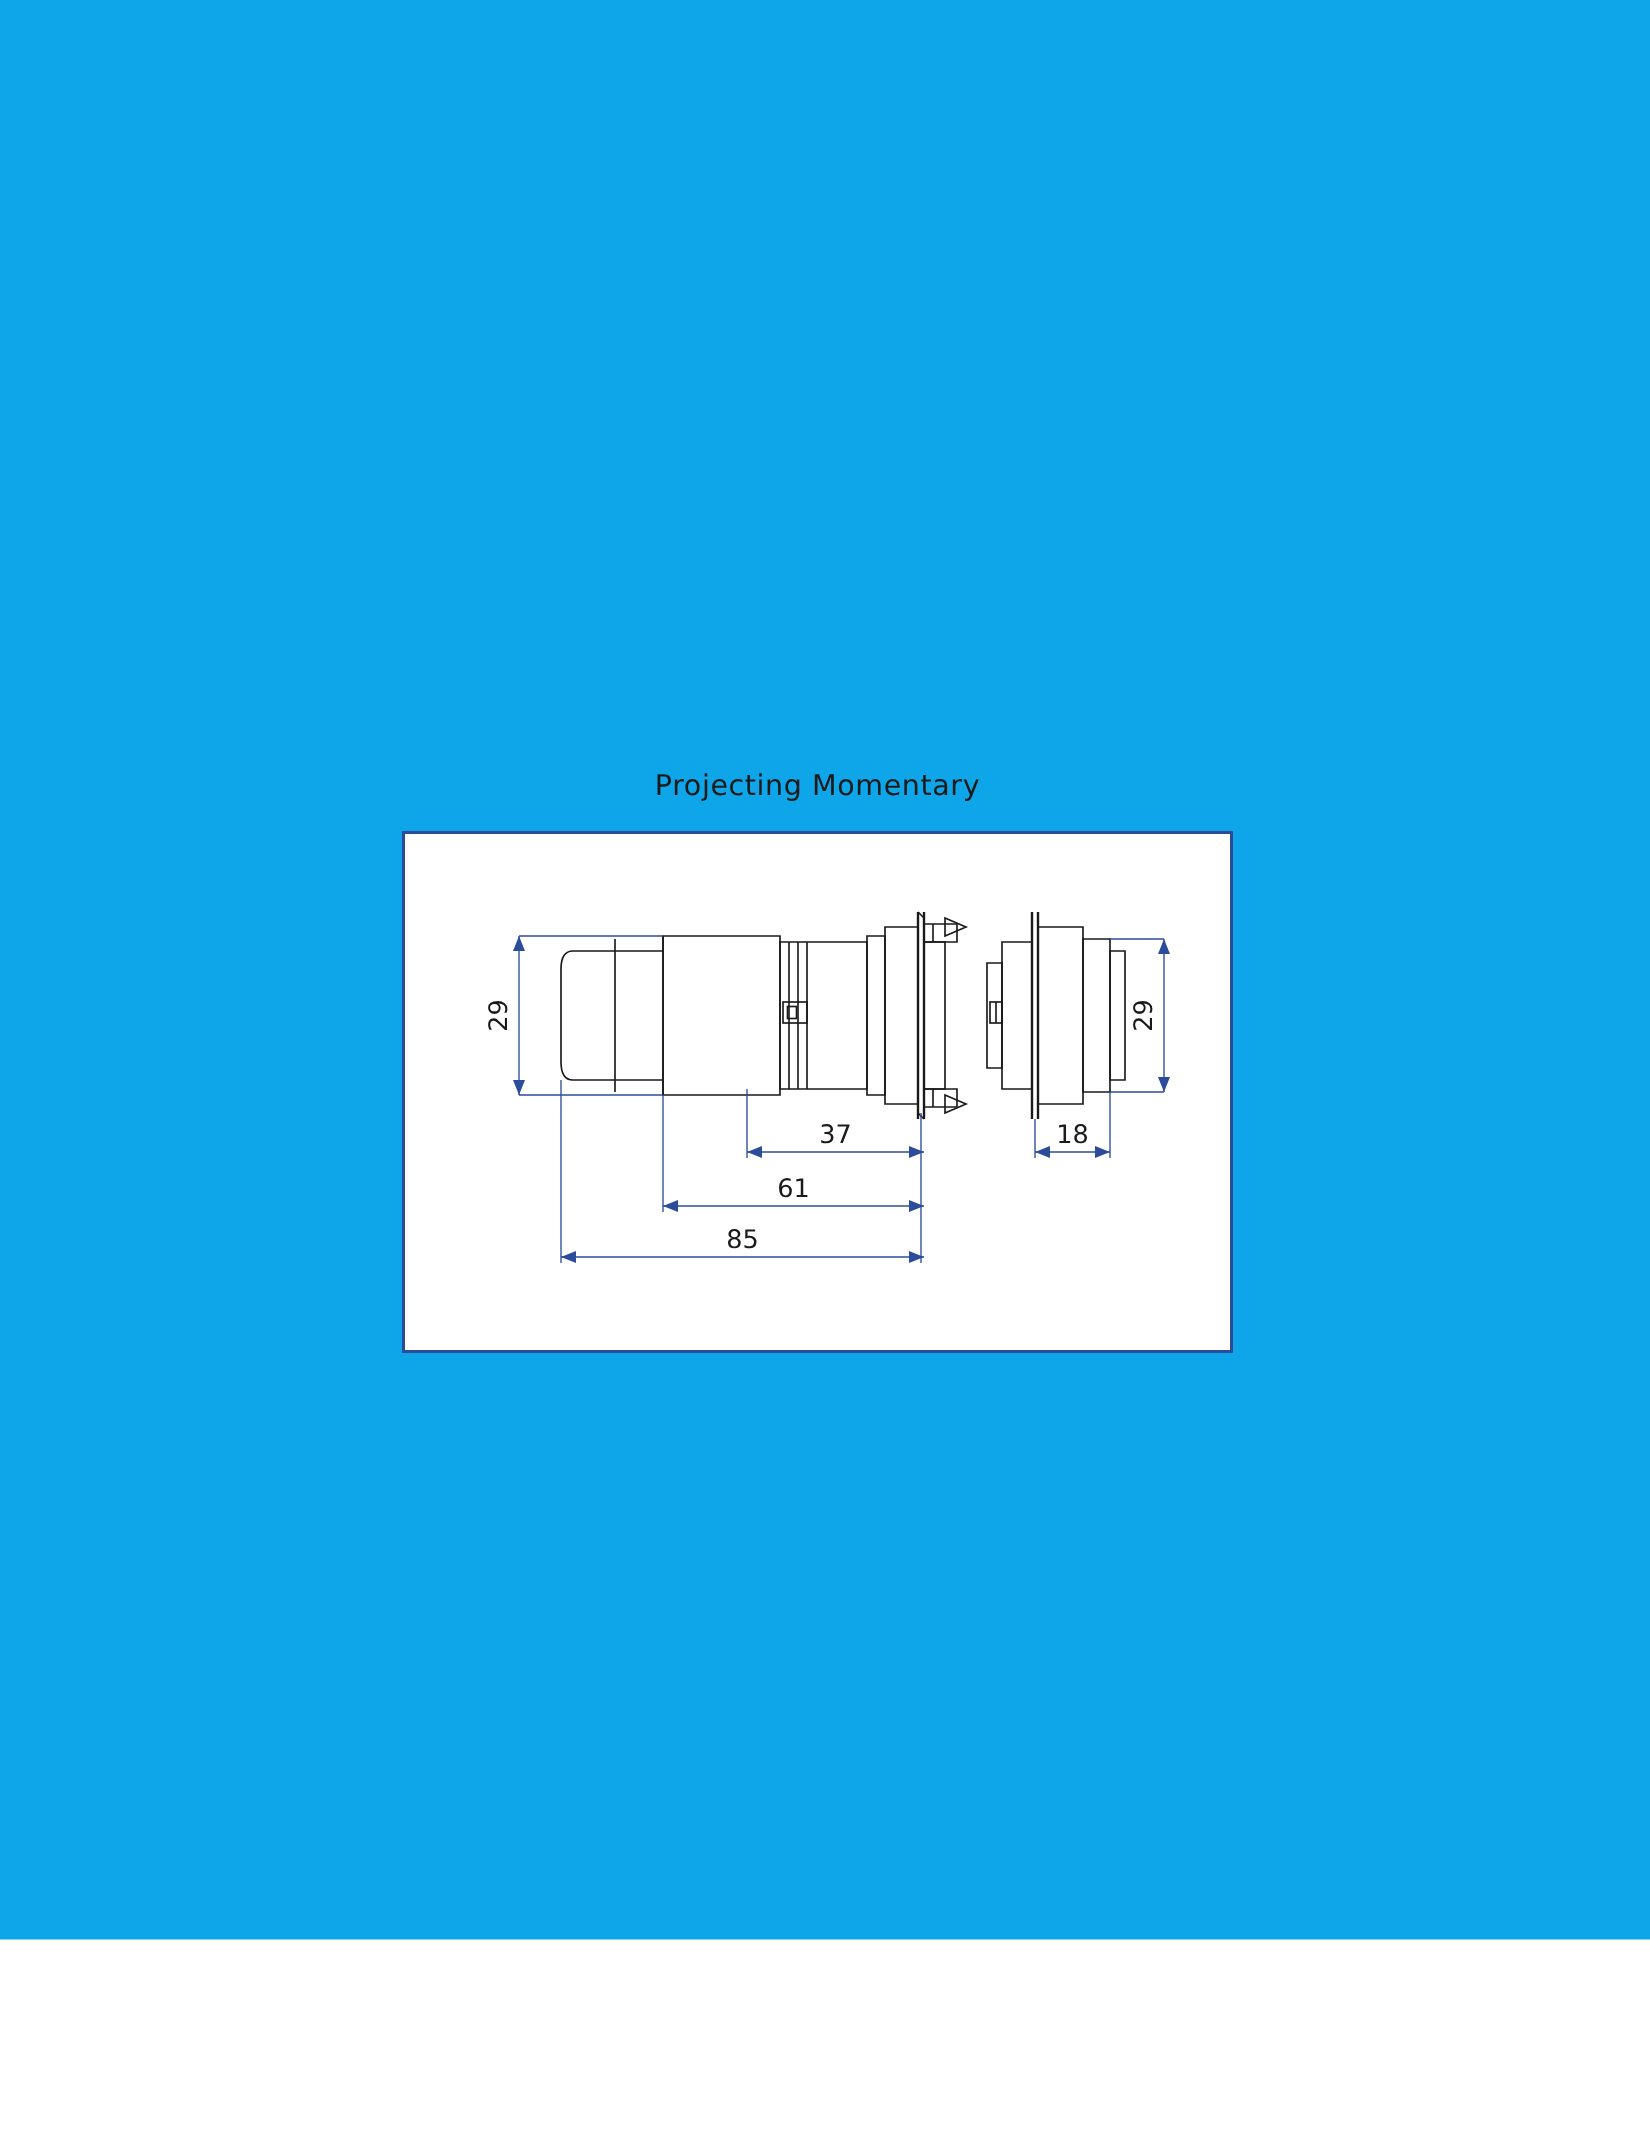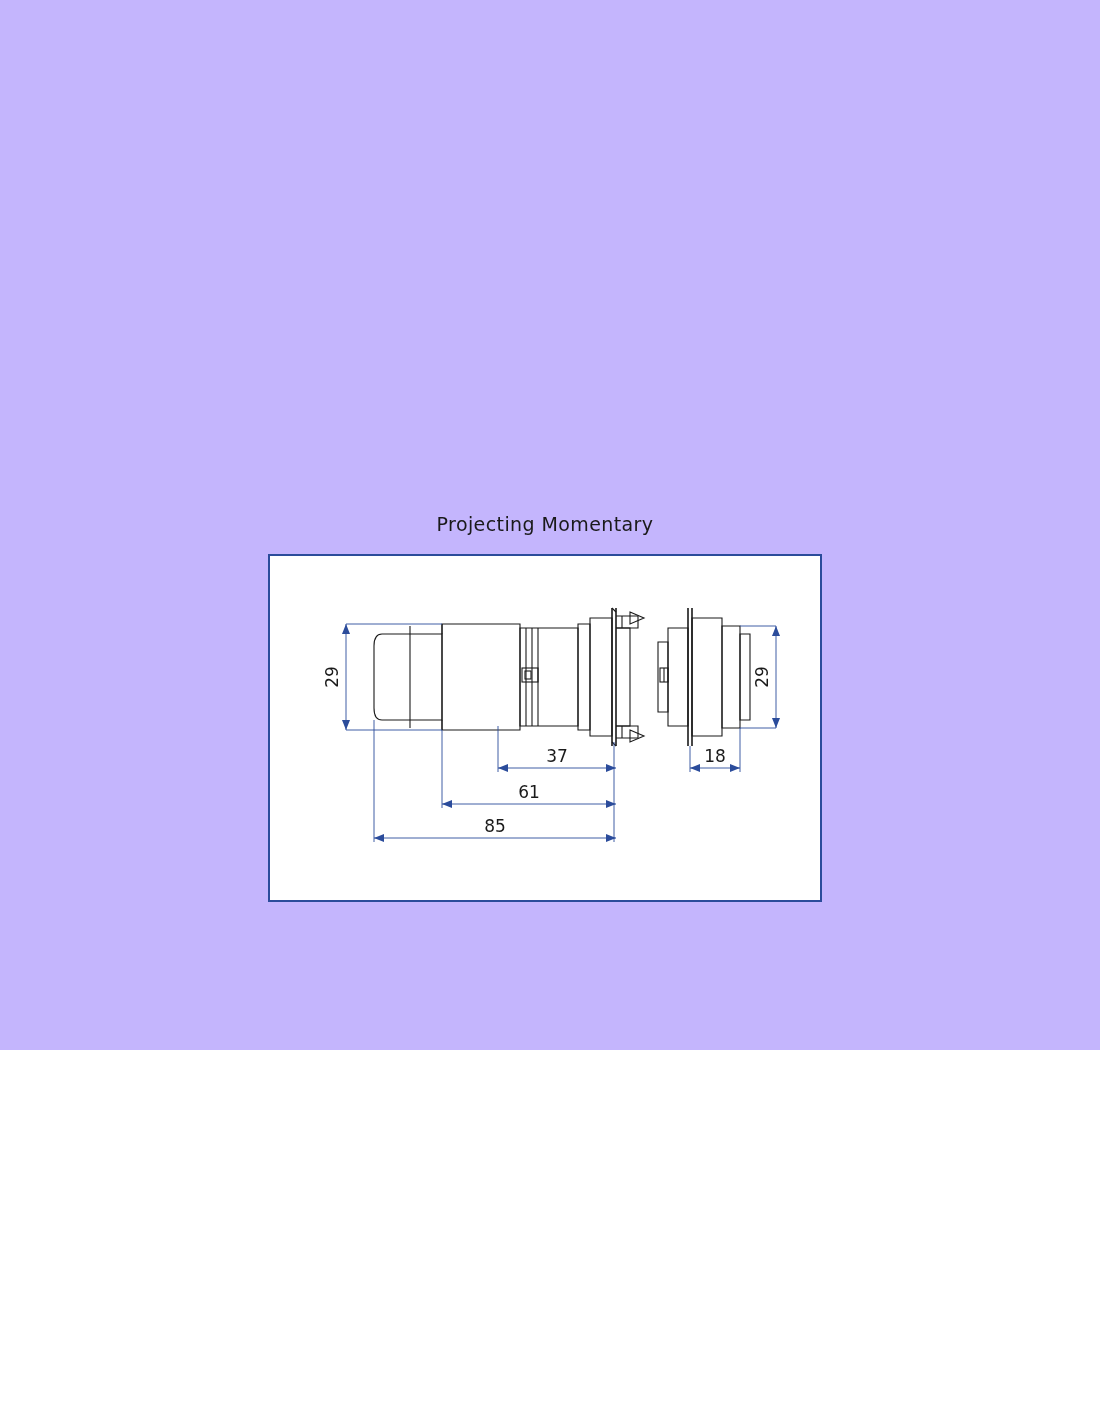--- a/index.html
+++ b/index.html
@@ -10,22 +10,22 @@
   body {
     width: 1100px;
     height: 1422px;
     position: relative;
     font-family: "DejaVu Sans", sans-serif;
   }
   #page {
     position: absolute;
     left: 0; top: 0;
     width: 1100px;
-    height: 1050px;
-    background: #c4b5fd;
+    height: 1293px;
+    background: #0ea5e9;
   }
   #title {
     position: absolute;
     left: 268px;
     top: 513px;
     width: 554px;
     text-align: center;
     font-size: 19px;
     color: #1a1a1a;
     letter-spacing: 0.4px;

